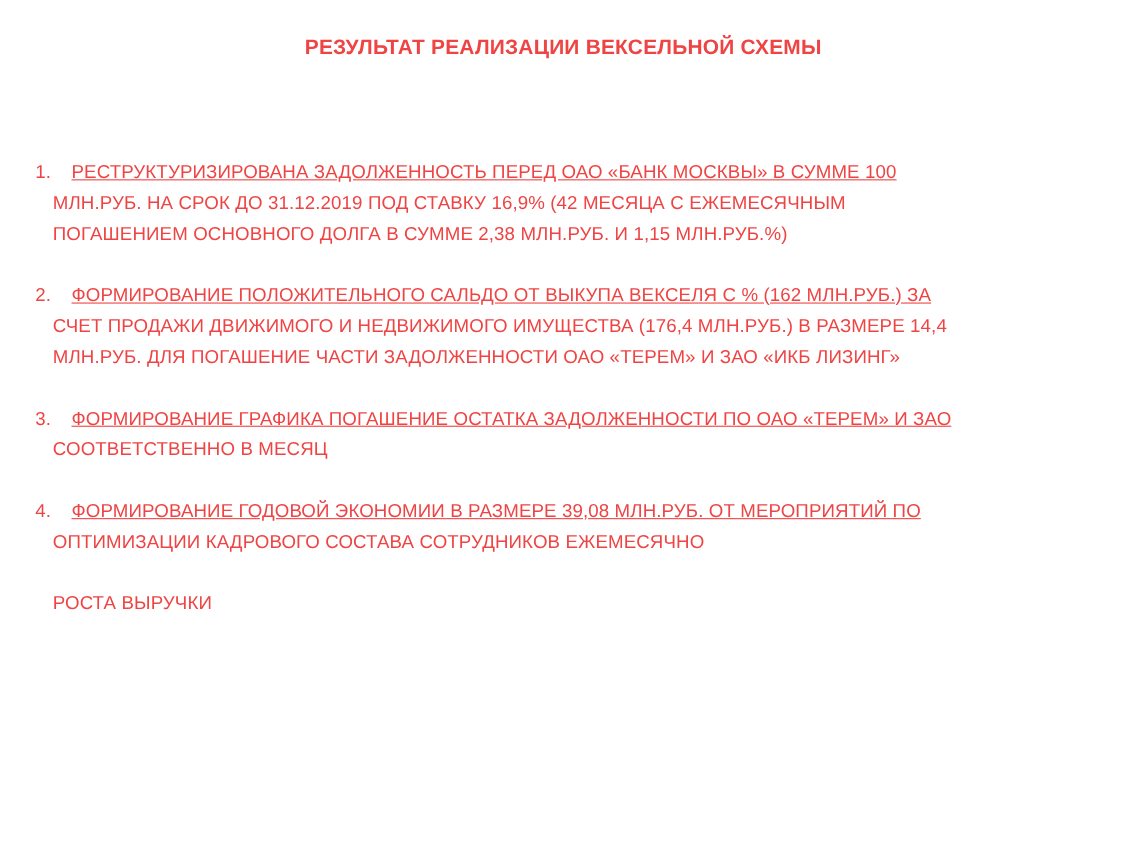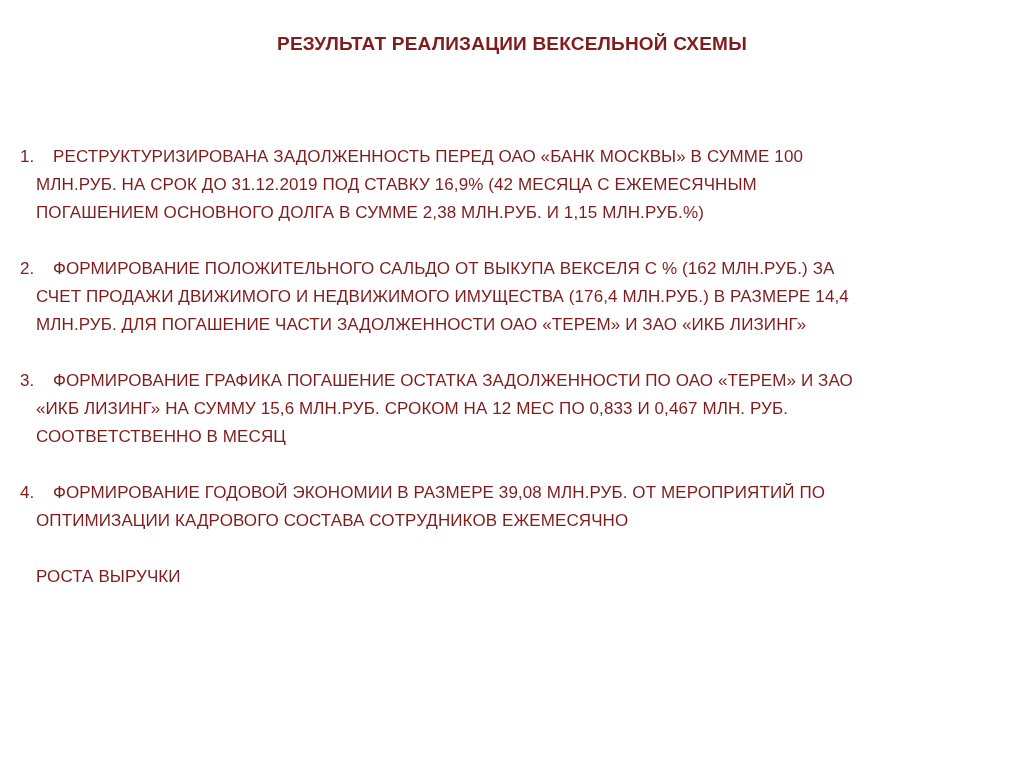--- a/index.html
+++ b/index.html
@@ -5,21 +5,21 @@
   html, body {
     margin: 0;
     padding: 0;
     background: #ffffff;
   }
   .slide {
     position: relative;
     width: 1024px;
     height: 767px;
     background: #ffffff;
-    color: #7f1d1d;
+    color: #ef4444;
     font-family: "Liberation Sans", "DejaVu Sans", sans-serif;
     overflow: hidden;
   }
   .slide-title {
     position: absolute;
     top: 33px;
     left: 0;
     width: 100%;
     text-align: center;
     font-size: 19px;
@@ -33,25 +33,26 @@
     left: 0;
     width: 1010px;
   }
   .item {
     font-size: 17px;
     line-height: 28px;
     margin: 0 0 28px 0;
     letter-spacing: 0.1px;
   }
   .line {
-    padding-left: 36px;
+    padding-left: 48px;
     white-space: nowrap;
   }
   .line.first {
-    padding-left: 20px;
+    padding-left: 32px;
+    text-decoration: underline;
   }
   .num {
     display: inline-block;
     width: 33px;
   }
 </style>
 </head>
 <body>
 
 <div class="slide">
@@ -73,21 +74,20 @@
         <span class="num">2.</span><span>ФОРМИРОВАНИЕ ПОЛОЖИТЕЛЬНОГО САЛЬДО ОТ ВЫКУПА ВЕКСЕЛЯ С % (162 МЛН.РУБ.) ЗА</span>
       </div>
       <div class="line">СЧЕТ ПРОДАЖИ ДВИЖИМОГО И НЕДВИЖИМОГО ИМУЩЕСТВА (176,4 МЛН.РУБ.) В РАЗМЕРЕ 14,4</div>
       <div class="line">МЛН.РУБ. ДЛЯ ПОГАШЕНИЕ ЧАСТИ ЗАДОЛЖЕННОСТИ ОАО «ТЕРЕМ» И ЗАО «ИКБ ЛИЗИНГ»</div>
     </div>
 
     <div class="item">
       <div class="line first">
         <span class="num">3.</span><span>ФОРМИРОВАНИЕ ГРАФИКА ПОГАШЕНИЕ ОСТАТКА ЗАДОЛЖЕННОСТИ ПО ОАО «ТЕРЕМ» И ЗАО</span>
       </div>
-      <div class="line">«ИКБ ЛИЗИНГ» НА СУММУ 15,6 МЛН.РУБ. СРОКОМ НА 12 МЕС ПО 0,833 И 0,467 МЛН. РУБ.</div>
       <div class="line">СООТВЕТСТВЕННО В МЕСЯЦ</div>
     </div>
 
     <div class="item">
       <div class="line first">
         <span class="num">4.</span><span>ФОРМИРОВАНИЕ ГОДОВОЙ ЭКОНОМИИ В РАЗМЕРЕ 39,08 МЛН.РУБ. ОТ МЕРОПРИЯТИЙ ПО</span>
       </div>
       <div class="line">ОПТИМИЗАЦИИ КАДРОВОГО СОСТАВА СОТРУДНИКОВ ЕЖЕМЕСЯЧНО</div>
     </div>
 

